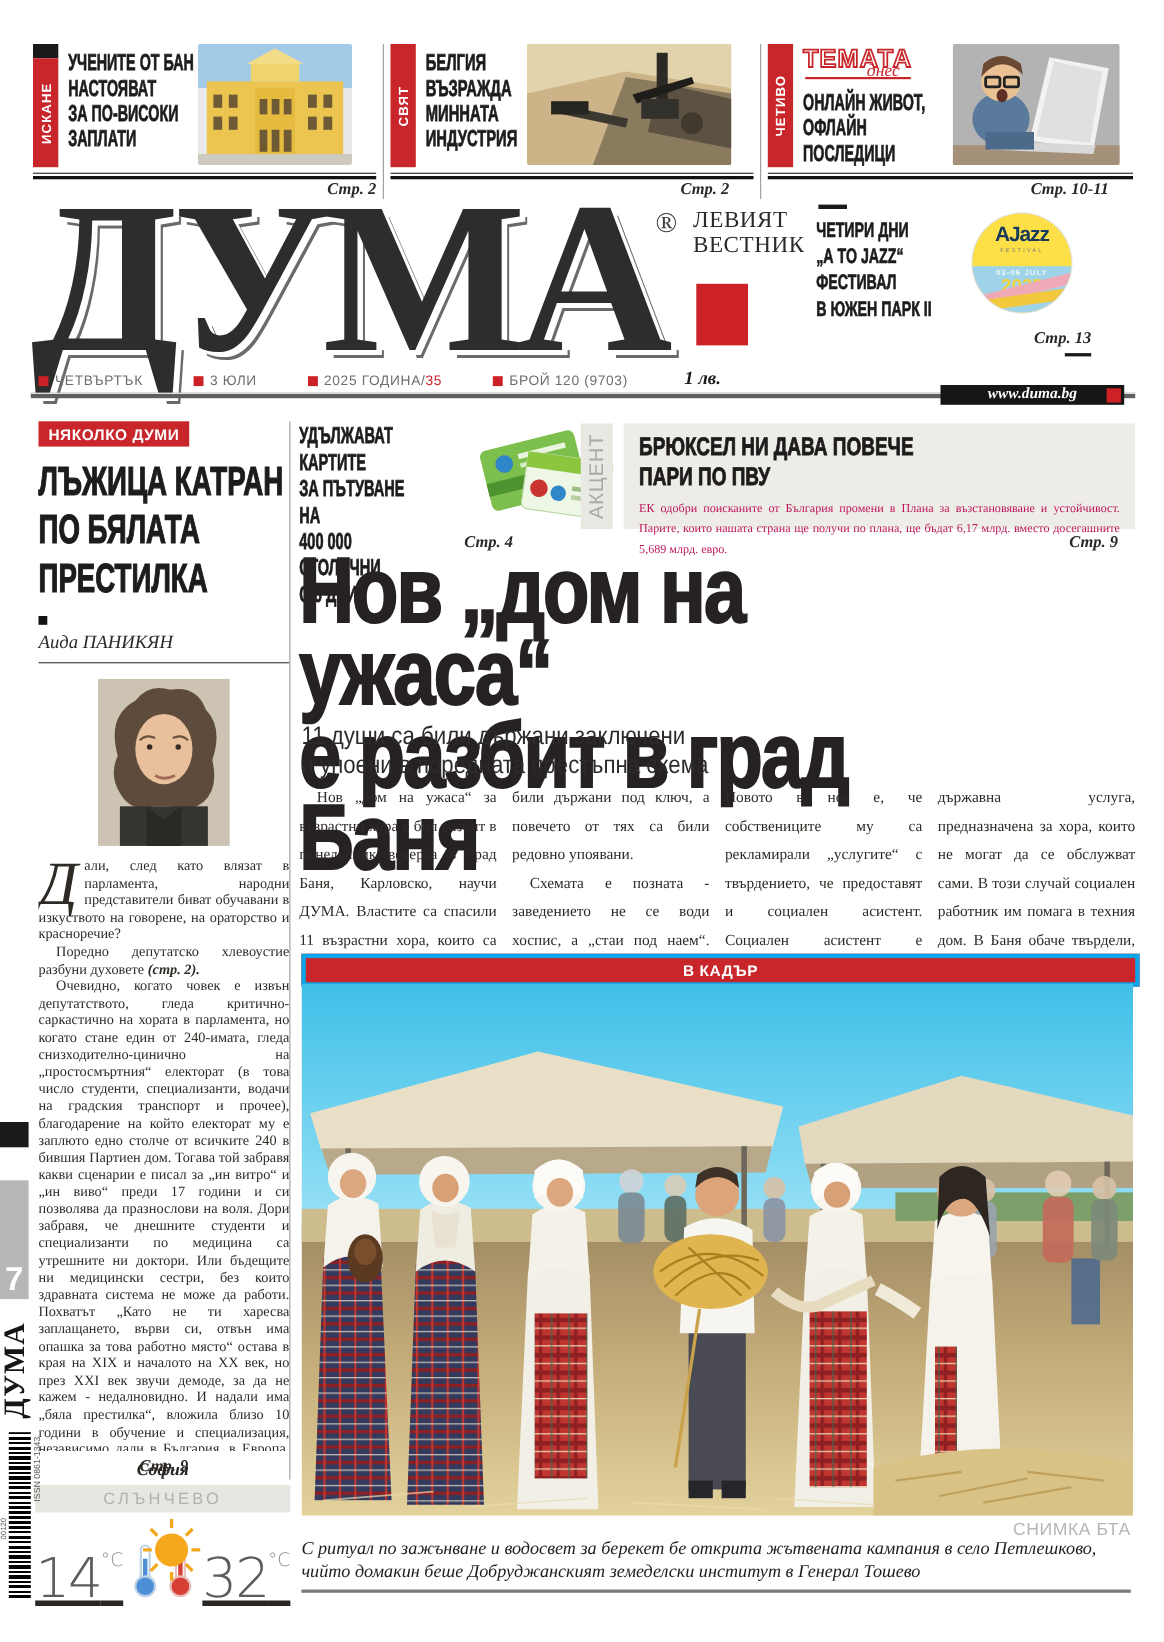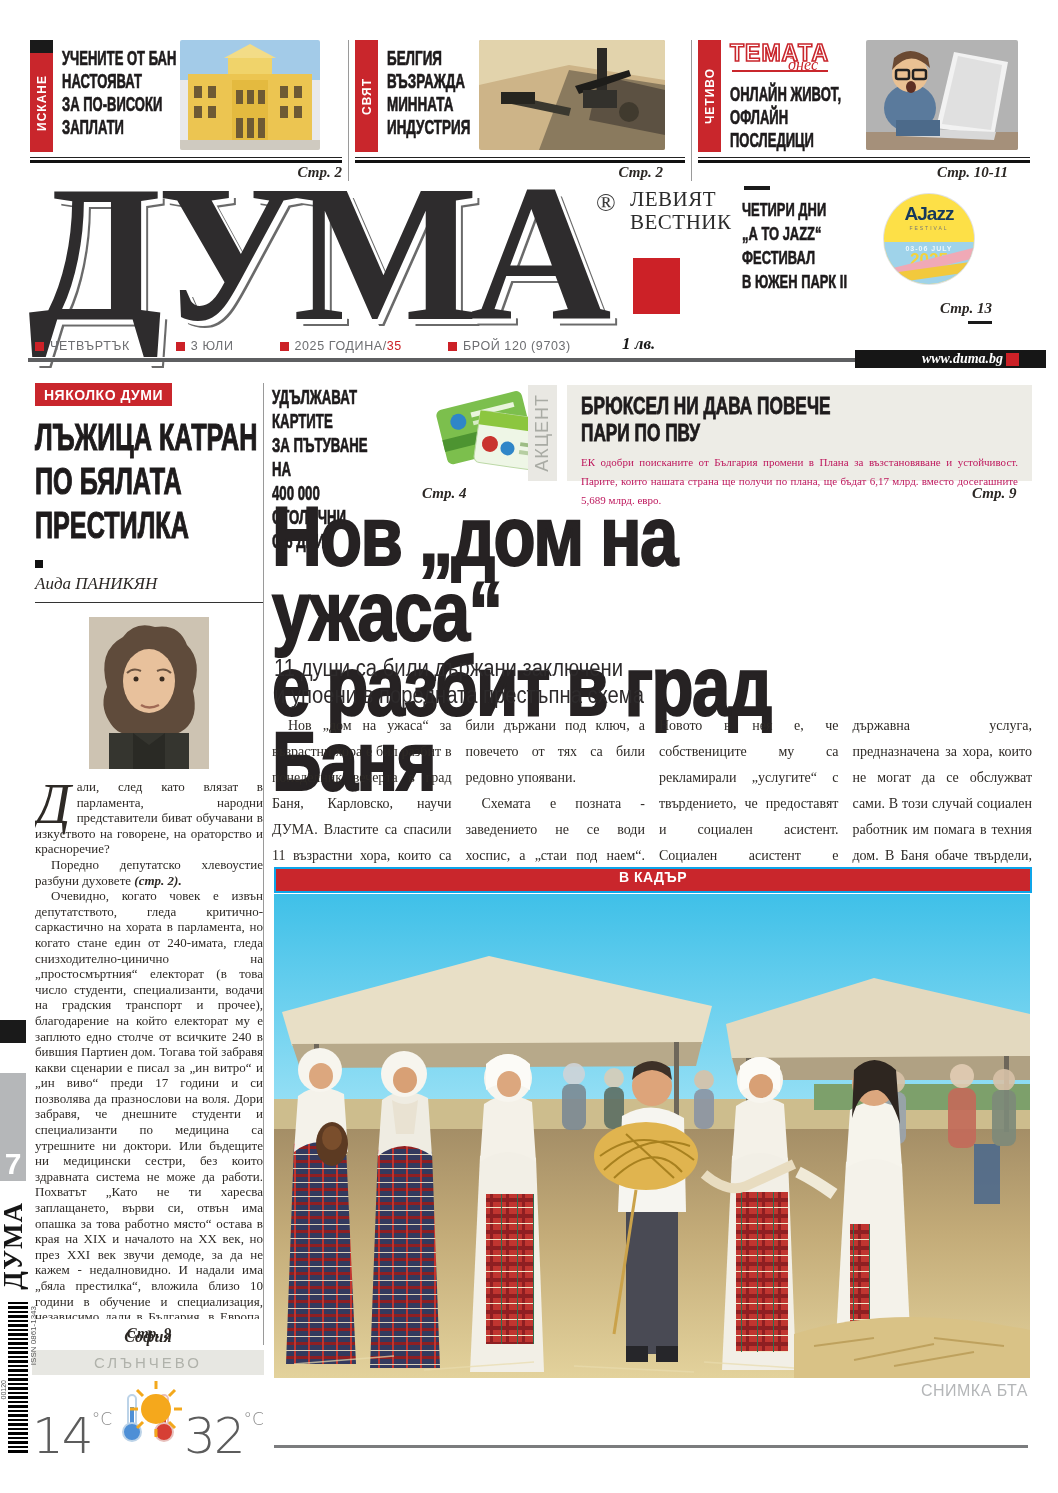--- a/index.html
+++ b/index.html
@@ -55,21 +55,21 @@
   .dateline{position:absolute;left:35px;top:339px;width:760px;display:flex;align-items:center;
             font-family:"Liberation Sans",sans-serif;font-size:12.5px;color:#6d6e71;letter-spacing:.6px;}
   .dl-item{display:flex;align-items:center;margin-right:46px;white-space:nowrap;}
   .dl-sq{width:9px;height:9px;background:#cc2127;margin-right:6px;flex:none;}
   .dl-red{color:#cc2127;}
   .price{position:absolute;left:622px;top:334px;font-style:italic;font-weight:bold;font-size:17px;color:#1a1a1a;
          font-family:"Liberation Serif",serif;}
   .date-rule{position:absolute;left:28px;top:357px;width:1004px;height:4px;background:#5e5f61;border-top:1px solid #fff;}
   .site-strip{position:absolute;left:855px;top:350px;width:167px;height:18px;background:#161616;color:#fff;
               display:flex;align-items:center;justify-content:center;font-style:italic;font-weight:bold;
-              font-size:14px;font-family:"Liberation Serif",serif;padding-left:24px;}
+              font-size:14px;font-family:"Liberation Serif",serif;}
   .site-sq{position:absolute;left:1006px;top:353px;width:13px;height:13px;background:#cc2127;}
   
   .opinion{position:absolute;left:35px;top:383px;width:228px;}
   .op-label{display:inline-block;background:#c9262c;color:#fff;font-family:"Liberation Sans",sans-serif;
             font-weight:bold;font-size:14px;letter-spacing:.5px;padding:4px 9px 3px;}
   .op-title{font-family:"Liberation Sans",sans-serif;font-weight:bold;font-size:37px;line-height:44px;
             color:#1e1b1c;-webkit-text-stroke:1.1px #1e1b1c;margin-top:10px;}
   .op-bullet{width:8px;height:8px;background:#111;margin:12px 0 6px;}
   .op-author{font-style:italic;font-size:17px;margin-bottom:8px;}
   .op-rule{border-bottom:1.5px solid #333;margin-bottom:14px;}
@@ -79,21 +79,21 @@
   .op-body p.lead{text-indent:0;}
   .op-body p.lead::first-letter{float:left;font-style:italic;font-size:56px;line-height:42px;padding:4px 6px 0 0;}
   .op-ref{font-style:italic;font-weight:bold;}
   .op-page{font-style:italic;font-weight:bold;font-size:15px;text-align:center;margin-top:6px;}
   .col-div{position:absolute;left:263px;top:383px;width:1px;height:962px;background:#9a9a9a;}
   
   .weather{position:absolute;left:32px;top:1328px;width:232px;}
   .w-city{text-align:center;font-style:italic;font-weight:bold;font-size:16px;}
   .w-cond{margin-top:4px;background:#e7e7e2;color:#b0b2ab;text-align:center;font-family:"Liberation Sans",sans-serif;
           font-size:15px;letter-spacing:3px;padding:4px 0;}
-  .w-row{position:relative;display:flex;align-items:flex-start;justify-content:space-between;margin-top:16px;height:72px;}
+  .w-row{position:relative;display:flex;align-items:center;justify-content:space-between;margin-top:16px;height:72px;text-decoration:underline;}
   .w-temp{font-family:"DejaVu Sans",sans-serif;font-size:50px;font-weight:200;color:#5c5c5c;line-height:56px;letter-spacing:-2px;}
   .w-unit{font-size:17px;color:#8a8a8a;vertical-align:28px;letter-spacing:0;}
   .w-sun{position:absolute;left:92px;top:-12px;}
   
   .main{position:absolute;left:272px;top:383px;width:760px;height:1070px;}
   .cards-teaser{position:absolute;left:0;top:2px;width:300px;}
   .ct-title{font-family:"Liberation Sans",sans-serif;font-weight:bold;font-size:21px;line-height:24px;
             color:#1e1b1c;-webkit-text-stroke:.7px #1e1b1c;width:175px;}
   .ct-img{position:absolute;left:160px;top:0px;width:125px;height:96px;}
   .ct-page{position:absolute;left:150px;top:100px;font-style:italic;font-weight:bold;font-size:15px;}
@@ -105,22 +105,22 @@
             color:#1e1b1c;-webkit-text-stroke:.8px #1e1b1c;width:400px;}
   .ab-text{font-size:11px;line-height:19px;text-align:justify;margin-top:6px;color:#be185d;}
   .ab-page{position:absolute;left:700px;top:102px;font-style:italic;font-weight:bold;font-size:15px;}
   .lead-title{position:absolute;left:0;top:116px;font-family:"Liberation Sans",sans-serif;font-weight:bold;
               font-size:84px;line-height:75px;color:#262223;-webkit-text-stroke:2px #262223;letter-spacing:-2px;width:660px;}
   .lead-sub{position:absolute;left:2px;top:272px;font-family:"Liberation Sans",sans-serif;font-size:23px;
             line-height:27px;color:#2d2a2b;width:500px;}
   .lead-cols{position:absolute;left:0;top:330px;width:760px;height:158px;column-count:4;column-gap:14px;
              font-size:14px;line-height:26px;text-align:justify;color:#2e2a26;overflow:hidden;}
   .lead-cols p{margin:0;text-indent:16px;}
-  .kadar{position:absolute;left:2px;top:484px;width:754px;height:22px;background:#c9262c;border:2px solid #0ea5e9;
-         display:flex;justify-content:center;}
+  .kadar{position:absolute;left:2px;top:484px;width:754px;height:22px;background:#c9262c;border:4px solid #0ea5e9;
+         display:flex;align-items:center;justify-content:center;}
   .kadar span{color:#fff;font-family:"Liberation Sans",sans-serif;font-weight:bold;font-size:14px;letter-spacing:.5px;}
   .big-photo{position:absolute;left:2px;top:511px;width:756px;height:484px;overflow:hidden;}
   .credit{position:absolute;right:4px;top:999px;font-family:"Liberation Sans",sans-serif;font-size:16px;
           color:#b4b6b8;letter-spacing:.5px;}
   .caption{position:absolute;left:2px;top:1014px;width:740px;font-style:italic;font-size:16.5px;line-height:21px;color:#1f1d1b;}
   .bot-rule{position:absolute;left:2px;top:1062px;width:754px;height:3px;background:#7b7c7e;}
   
   .edge-black{position:absolute;left:0;top:1020px;width:26px;height:23px;background:#1a1a1a;}
   .edge-gray{position:absolute;left:0;top:1073px;width:26px;height:108px;background:#b5b7b9;
              display:flex;align-items:flex-end;justify-content:center;}
@@ -577,20 +577,21 @@
         <g stroke="#e9dcae" stroke-width="1.5" opacity=".7">
           <path d="M20,470 L120,462"></path>
             <path d="M150,476 L260,468"></path>
             <path d="M300,472 L420,478"></path>
             <path d="M430,468 L520,474"></path>
         </g>
       </svg>
     </div>
 
     <div class="credit">СНИМКА БТА</div>
+    <div class="caption">С ритуал по зажънване и водосвет за берекет бе открита жътвената кампания в село Петлешково, чийто домакин беше Добруджанският земеделски институт в Генерал Тошево</div>
     <div class="bot-rule"></div>
   </div>
 
   <div class="edge-black"></div>
   <div class="edge-gray">
     <span>7</span>
   </div>
   <div class="edge-duma">
     <span class="vtext">ДУМА</span>
   </div>

